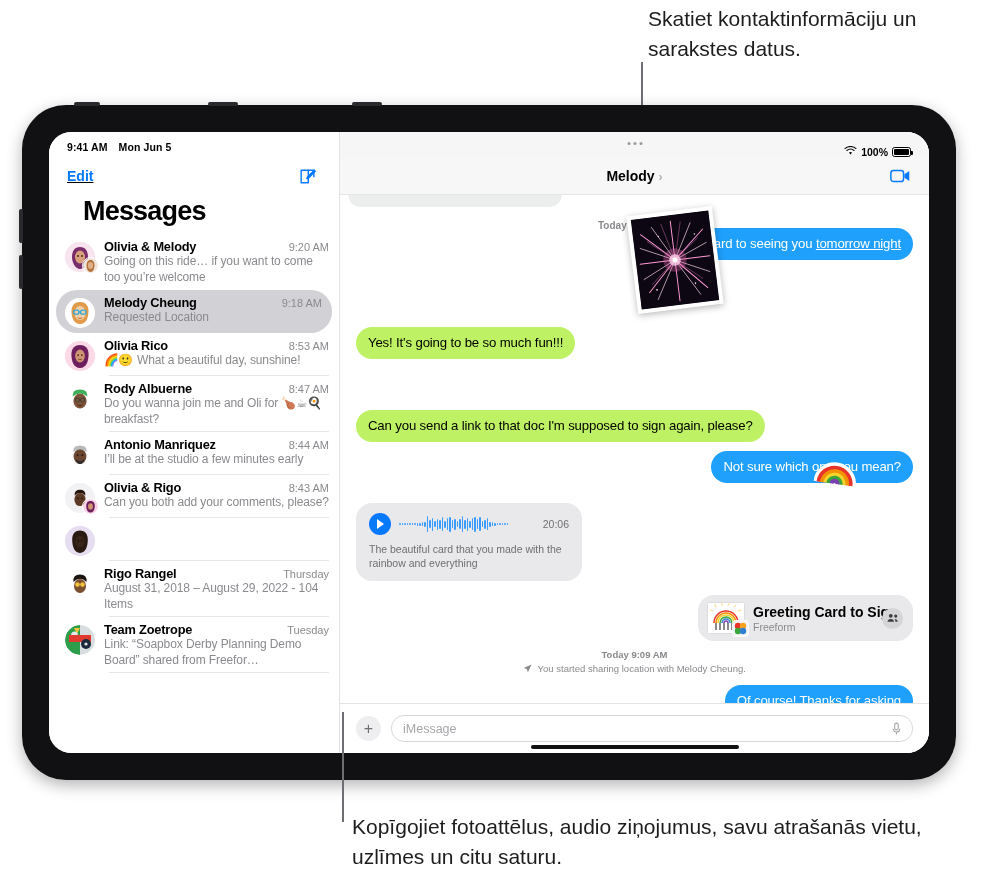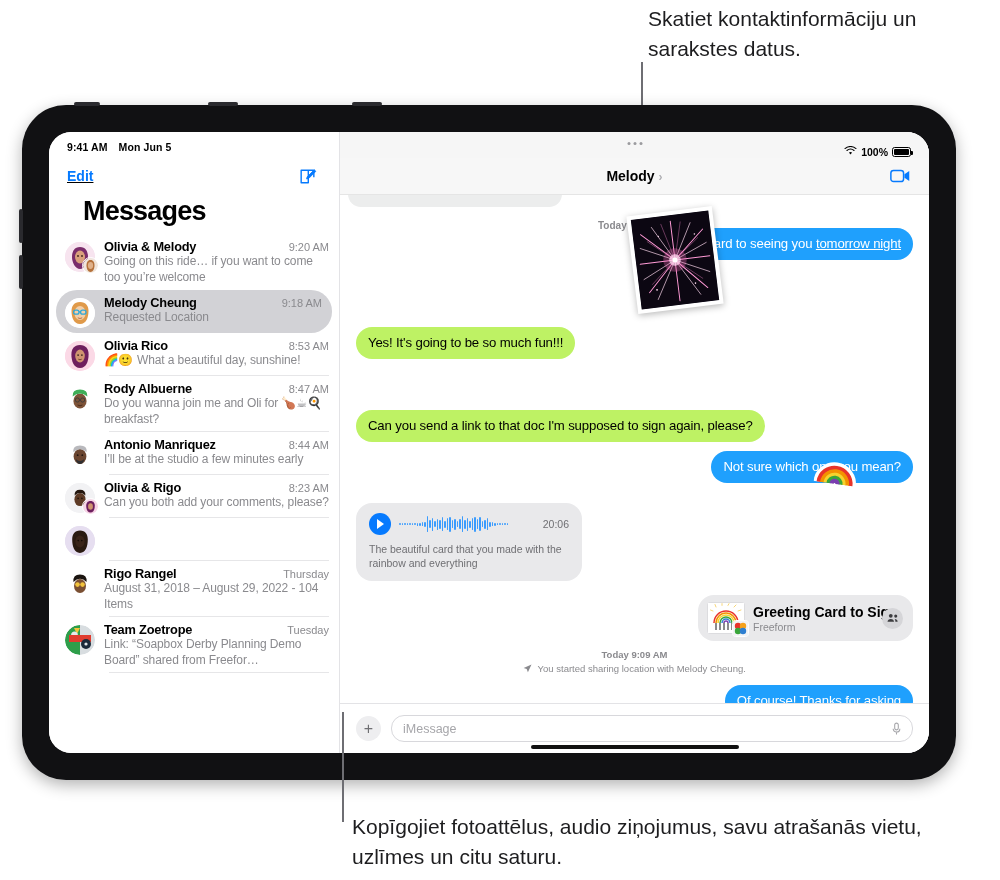--- a/index.html
+++ b/index.html
@@ -318,21 +318,21 @@
                 <svg viewBox="0 0 15 15" width="15" height="15">
                   <circle cx="7.5" cy="7.5" r="7.5" fill="#f7d5e6"></circle>
                   <path d="M7.5 2c-3.1 0-4.3 2.2-4.3 4.8 0 3.3 1.2 6.8 4.3 6.8s4.3-3.5 4.3-6.8C11.8 4.2 10.6 2 7.5 2z" fill="#6e1f5e"></path>
                   <ellipse cx="7.5" cy="7.5" rx="2.4" ry="3.2" fill="#cf9470"></ellipse>
                 </svg>
               </span>
             </div>
             <div class="conv-body">
               <div class="conv-top">
                 <span class="conv-name">Olivia &amp; Rigo</span>
-                <span class="conv-time">8:23 AM</span>
+                <span class="conv-time">8:43 AM</span>
               </div>
               <div class="conv-prev">Can you both add your comments, please?</div>
             </div>
             <div class="divider"></div>
           </div>
 
           <div class="conv">
             <div class="avatar">
               <span class="av-circle" style="background:#e6deef;">
                 <svg viewBox="0 0 30 30" width="30" height="30">

